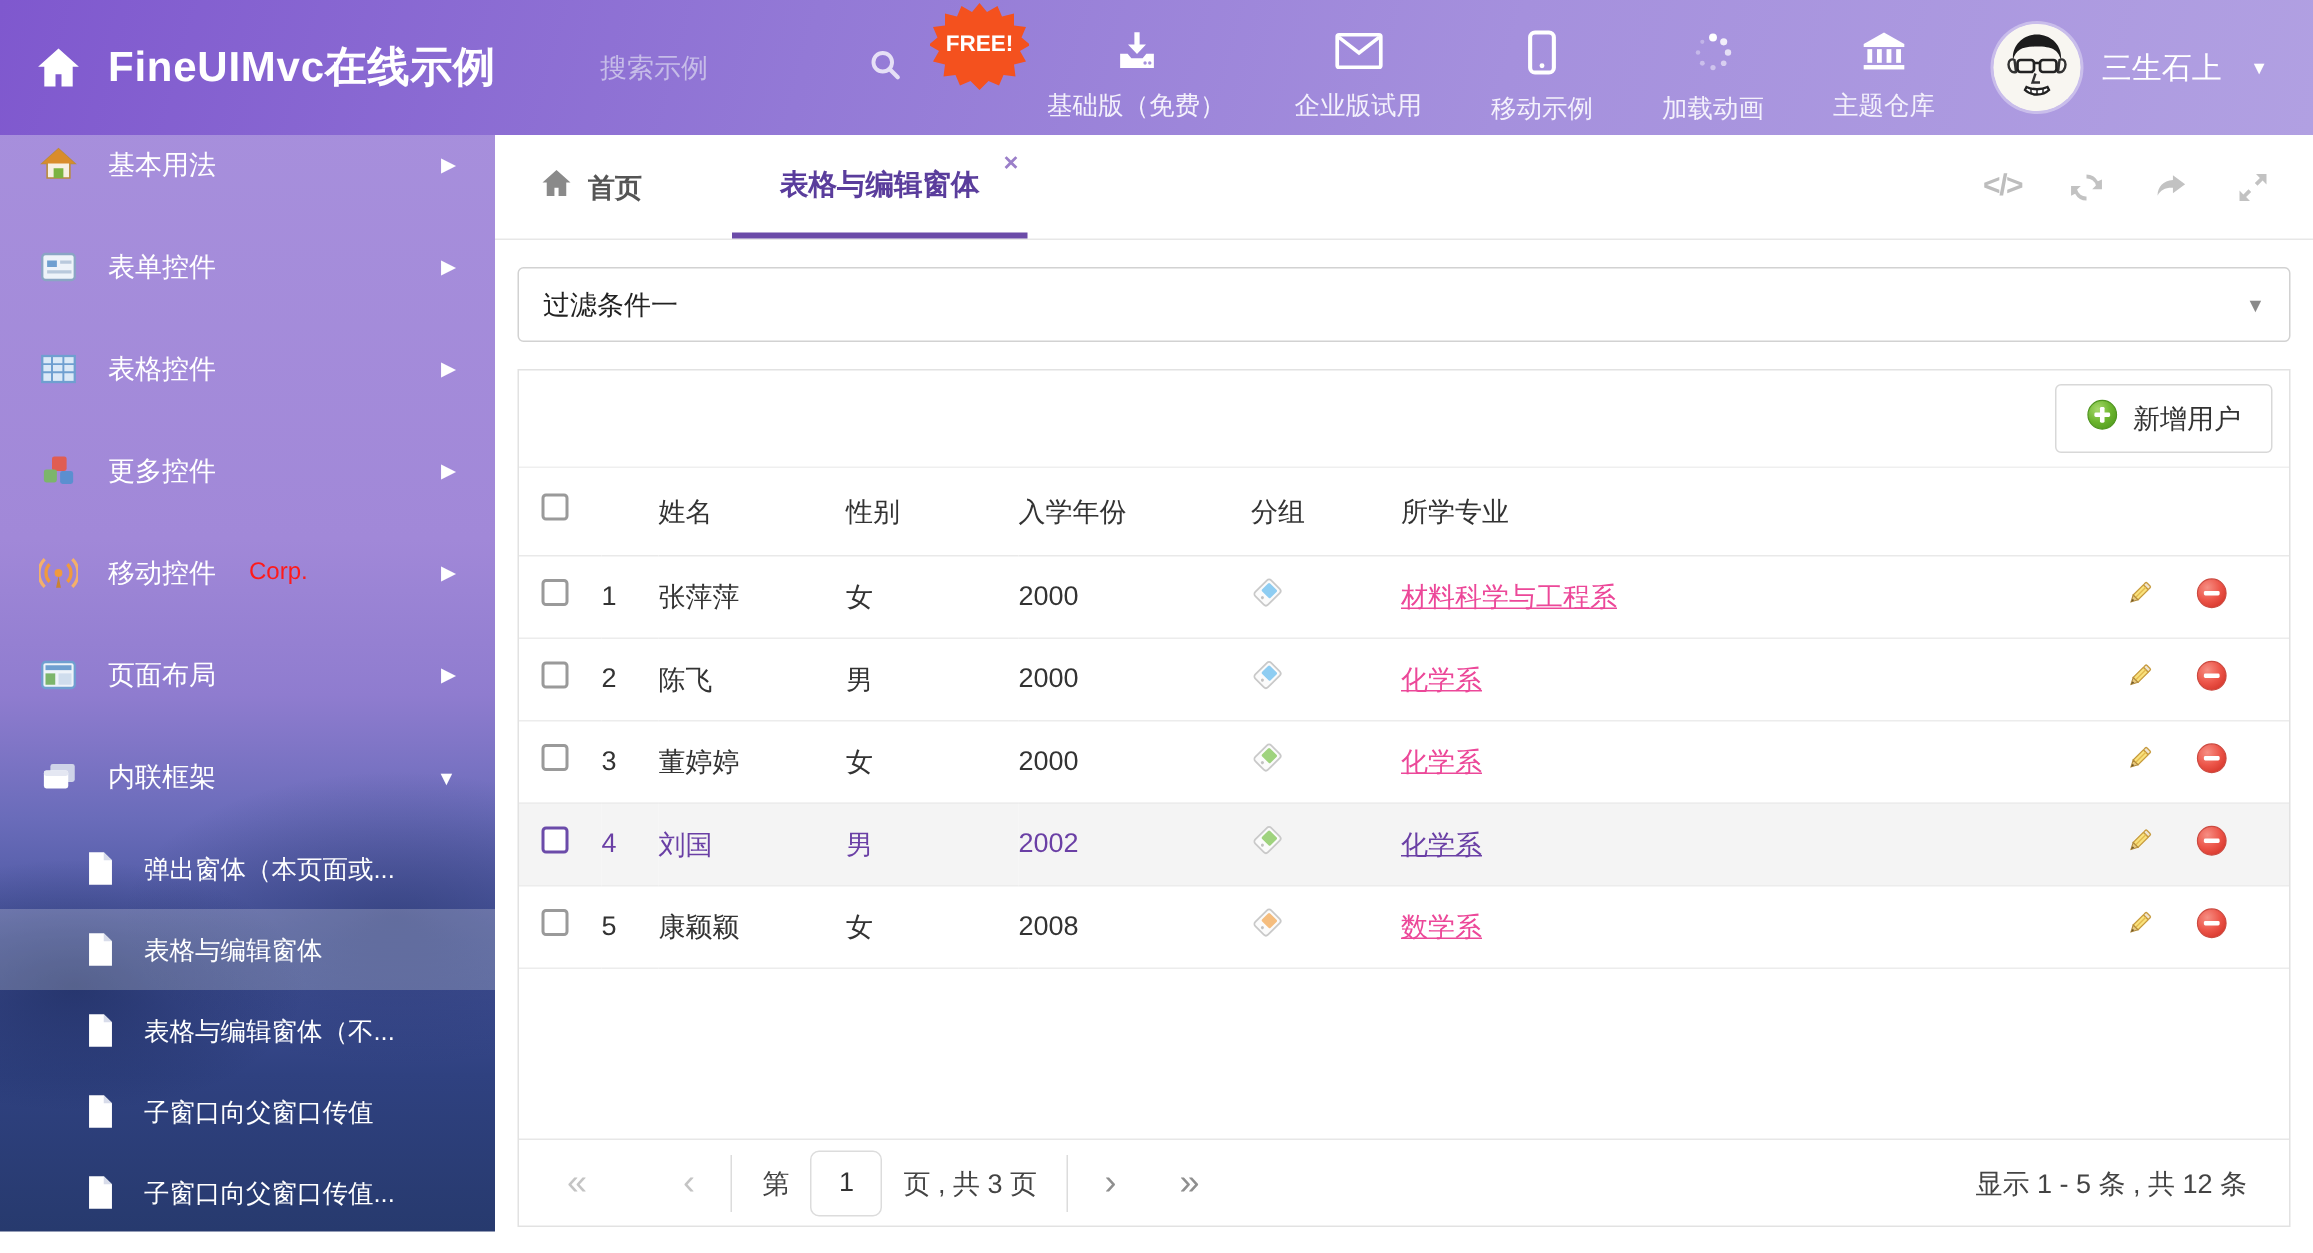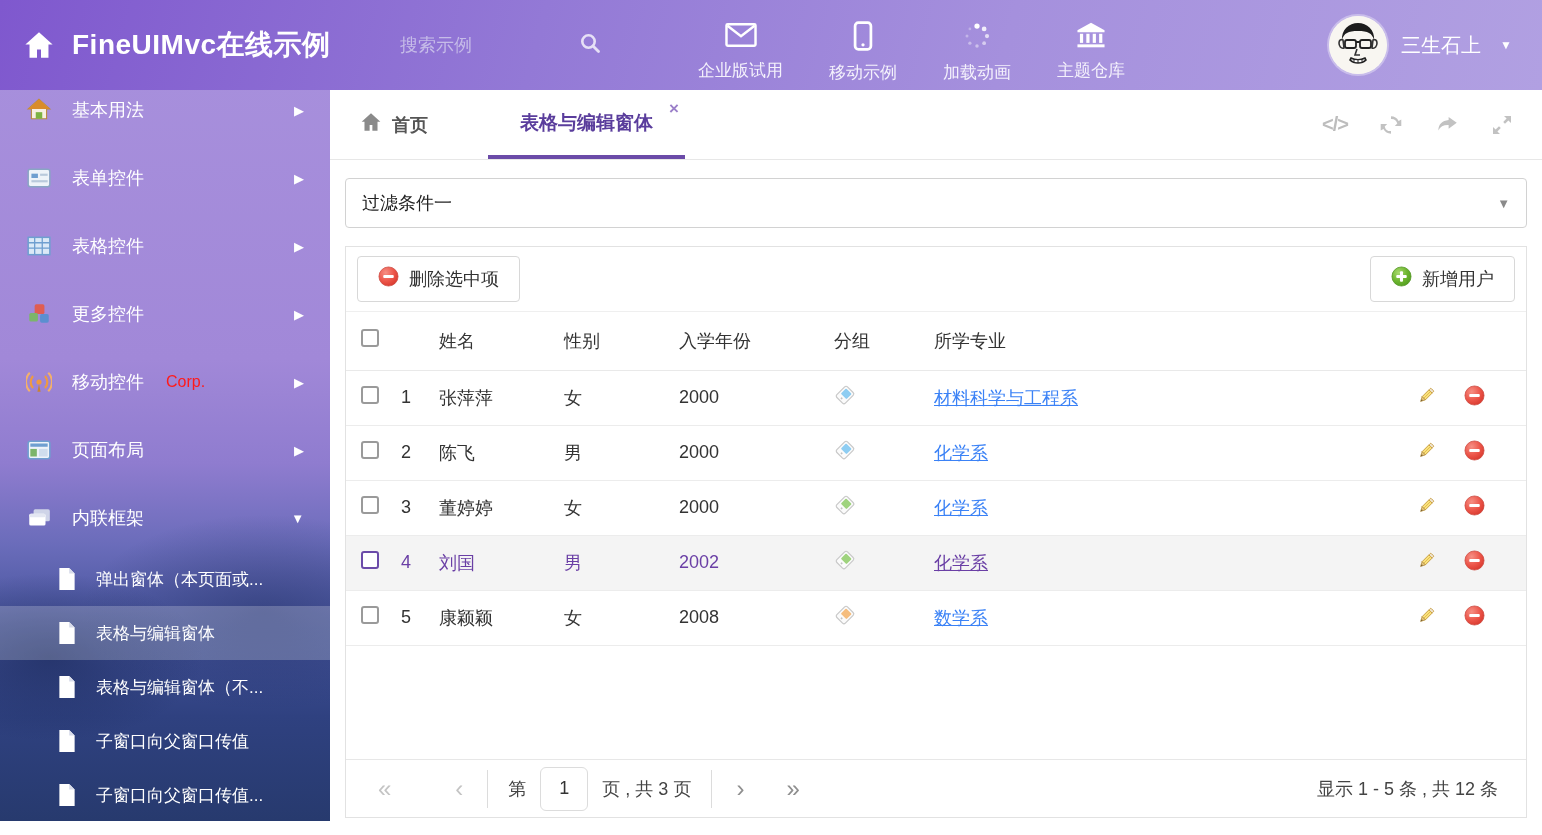--- a/index.html
+++ b/index.html
@@ -78,21 +78,21 @@
   table.grid th { font-weight:normal; text-align:left; font-size:18px; color:#333; height:58px; border-bottom:1px solid #e9e9e9; }
   table.grid td { font-size:18px; color:#333; height:55px; border-bottom:1px solid #ececec; }
   .col-cb { width:55px; } .col-num { width:38px; } .col-name { width:125px; } .col-gender { width:115px; }
   .col-year { width:155px; } .col-tag { width:100px; } .col-major { width:auto; } .col-edit { width:48px; } .col-del { width:62px; }
   td.cb-cell, th.cb-cell { padding-left:15px; }
   td.num-cell { color:#333; }
   .cb { display:inline-block; width:18px; height:18px; border:2px solid #9a9a9a; border-radius:3px; background:#fff; cursor:pointer; }
   tr.selected { background:#f4f4f4; }
   tr.selected td, tr.selected td a { color:#6a3fa5; }
   tr.selected .cb { border-color:#6b4ba9; }
-  td a.major-link { color:#3b82f6; text-decoration:underline; cursor:pointer; }
+  td a.major-link { color:#ec4899; text-decoration:underline; cursor:pointer; }
   .icon-btn { display:inline-flex; cursor:pointer; }
 
   .grid-spacer { flex:1; }
   .pager { flex:none; border-top:1px solid #e7e7e7; height:58px; display:flex; align-items:center; padding:0 28px;
     font-size:18px; color:#444; }
   .pg-nav { font-size:24px; color:#c4c4c4; cursor:pointer; line-height:1; padding:0 4px; }
   .pg-nav.en { color:#8f8f8f; }
   .pg-gap { width:56px; } .pg-gap-s { width:34px; }
   .pg-divider { width:1px; height:38px; background:#dcdcdc; margin:0 20px; }
   .page-input { width:48px; height:44px; border:1px solid #dcdcdc; border-radius:6px; text-align:center;
@@ -132,20 +132,37 @@
       <input type="text" placeholder="搜索示例" style="">
       <span class="hdr-search-icon">
         <svg width="24" height="24" viewBox="0 0 24 24">
             <circle cx="10.5" cy="10.5" r="6.2" fill="none" stroke="#e6e0f6" stroke-width="2.6"></circle>
             <line x1="15" y1="15" x2="20.5" y2="20.5" stroke="#e6e0f6" stroke-width="2.8" stroke-linecap="round"></line>
           </svg>
       </span>
     </div>
 
     <div class="header-nav">
+      <div class="nav-item">
+        <span class="free-badge">
+          <svg viewBox="0 0 66 64">
+            <polygon fill="#f4511e" points="33,0 38,6 45,2 48,9 56,7 56,15 64,16 61,23 67,28 60,32 64,39 56,41 57,49 49,48 46,55 39,52 33,58 27,52 20,55 17,48 9,49 10,41 2,39 6,32 -1,28 5,23 2,16 10,15 10,7 18,9 21,2 28,6"></polygon>
+            <text x="33" y="32" text-anchor="middle" font-size="15" font-weight="bold" fill="#fff" font-family="Liberation Sans,sans-serif">FREE!</text>
+          </svg>
+        </span>
+        <span>
+          <svg width="30" height="28" viewBox="0 0 24 22">
+              <path d="M10.6 1h2.8v6.5h3.4L12 12.6 7.2 7.5h3.4z" fill="#fff"></path>
+              <path d="M3 12.5h4l2 2.4h6l2-2.4h4V20H3z" fill="#fff"></path>
+              <circle cx="16.3" cy="17.4" r="0.9" fill="#a590dd"></circle>
+              <circle cx="18.8" cy="17.4" r="0.9" fill="#a590dd"></circle>
+            </svg>
+        </span>
+        <span class="nav-label">基础版（免费）</span>
+      </div>
       <div class="nav-item">
         <span>
           <svg width="32" height="28" viewBox="0 0 26 20">
               <rect x="1.2" y="1.2" width="23.6" height="17.6" rx="1" fill="none" stroke="#fff" stroke-width="2"></rect>
               <path d="M2 2.5 13 11 24 2.5" fill="none" stroke="#fff" stroke-width="2"></path>
             </svg>
         </span>
         <span class="nav-label">企业版试用</span>
       </div>
       <div class="nav-item">
@@ -380,29 +397,20 @@
 
       <div class="filter-row">
         <div class="filter-select">
           <span>过滤条件一</span>
           <span class="caret">▼</span>
         </div>
       </div>
 
       <div class="grid-panel">
         <div class="grid-toolbar">
-          <button class="btn">
-            <span>
-              <svg width="21" height="21" viewBox="0 0 22 22">
-                  <circle cx="11" cy="11" r="10" fill="url(#gradRed)" stroke="#cc4a40" stroke-width="0.8"></circle>
-                  <rect x="5.5" y="9.4" width="11" height="3.2" rx="1" fill="#fff"></rect>
-                </svg>
-            </span>
-            <span>删除选中项</span>
-          </button>
           <button class="btn btn-add">
             <span>
               <svg width="21" height="21" viewBox="0 0 22 22">
                   <circle cx="11" cy="11" r="10" fill="url(#gradGreen)" stroke="#4f9420" stroke-width="0.8"></circle>
                   <rect x="5.5" y="9.4" width="11" height="3.2" rx="1" fill="#fff"></rect>
                   <rect x="9.4" y="5.5" width="3.2" height="11" rx="1" fill="#fff"></rect>
                 </svg>
             </span>
             <span>新增用户</span>
           </button>

